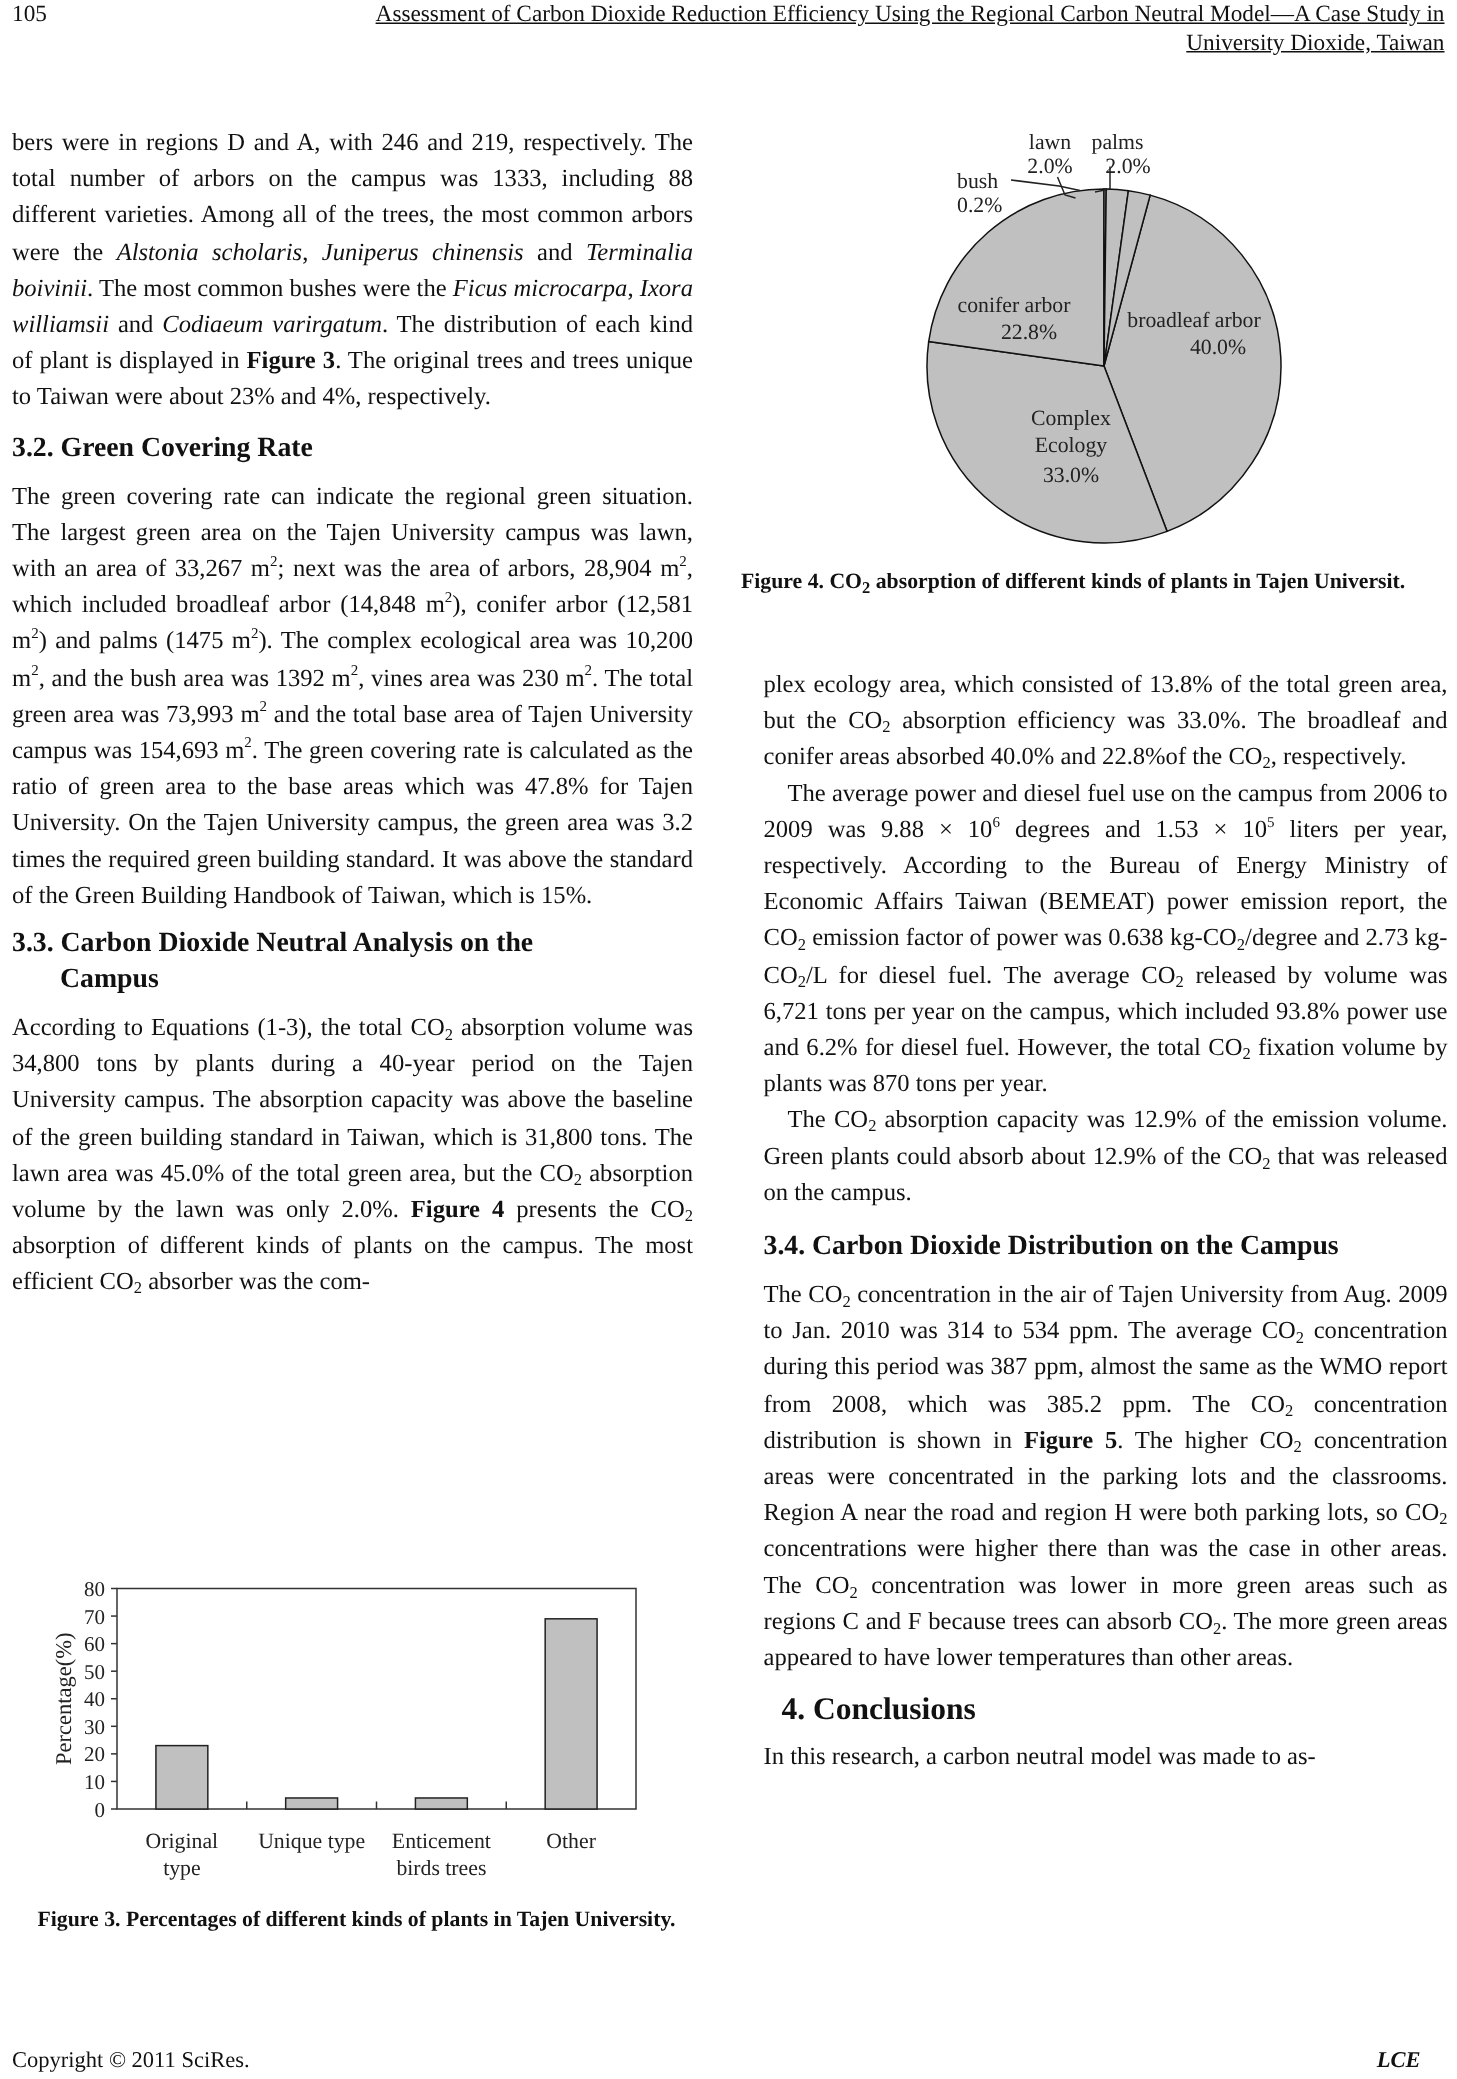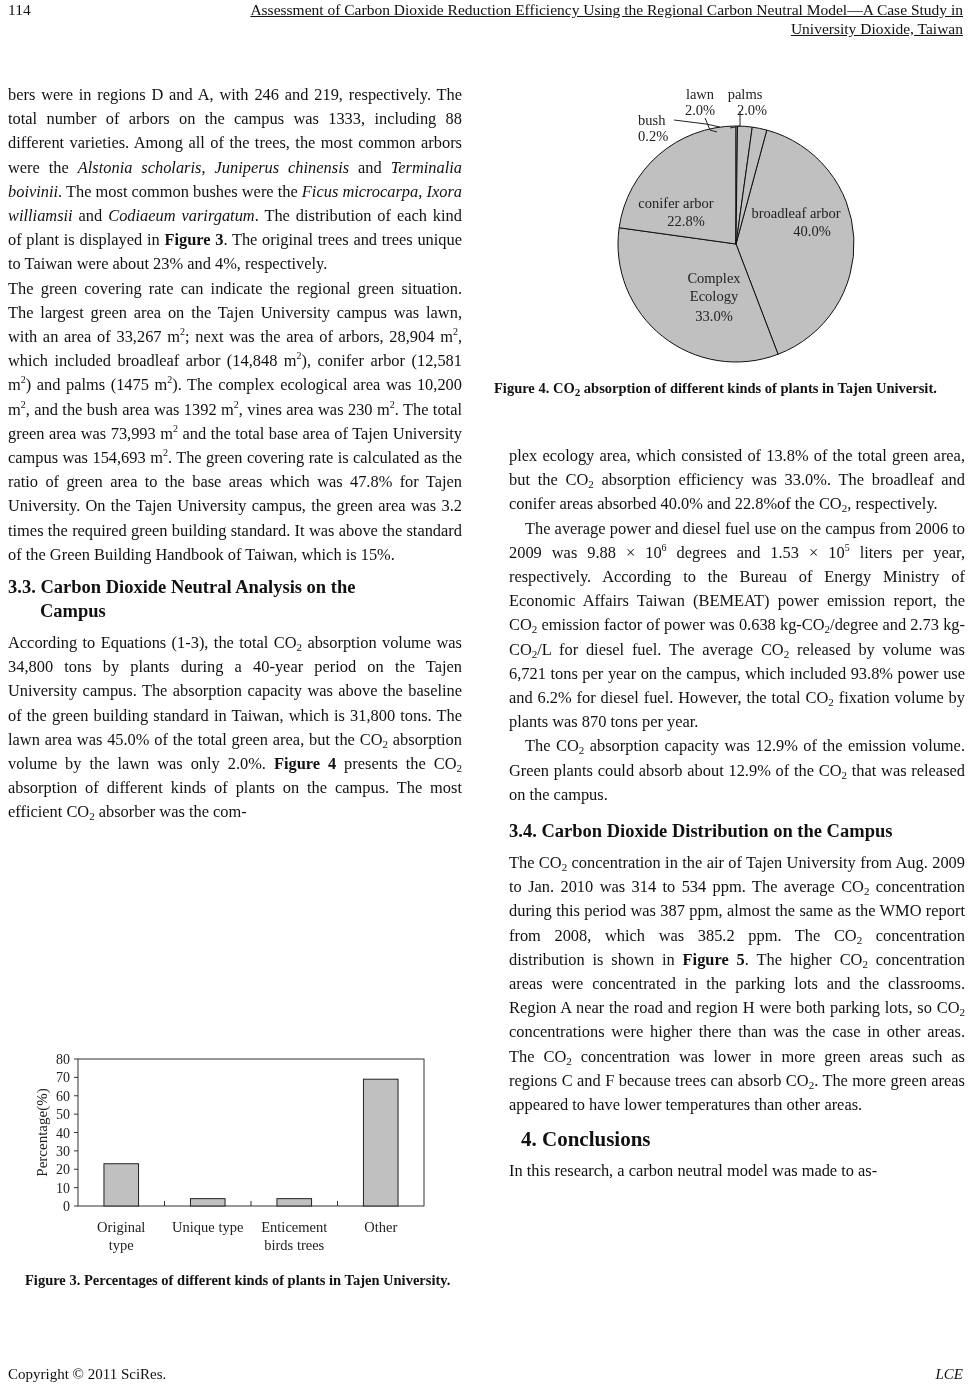--- a/index.html
+++ b/index.html
@@ -18,30 +18,31 @@
   sub { font-size:11px; vertical-align:-3px; line-height:0; }
   sup { font-size:10px; vertical-align:7px; line-height:0; }
   .cap { font-weight:bold; font-size:14.5px; line-height:20px; text-align:justify; }
   .foot { position:absolute; top:1366px; font-size:15px; }
   svg text { font-family:"Liberation Serif", "DejaVu Serif", serif; }
 </style>
 </head>
 <body>
 
 <div class="hdr">
-  <span class="pn">114</span>
+  <span class="pn">105</span>
   <div class="ttl">
     <div>Assessment of Carbon Dioxide Reduction Efficiency Using the Regional Carbon Neutral Model—A Case Study in</div>
     <div>University Dioxide, Taiwan</div>
   </div>
 </div>
 
 <div class="col left">
   <p><span>bers were in regions D and A, with 246 and 219, respectively. The total number of arbors on the campus was 1333, including 88 different varieties. Among all of the trees, the most common arbors were the </span><i>Alstonia scholaris</i><span>, </span><i>Juniperus chinensis</i><span> and </span><i>Terminalia boivinii</i><span>. The most common bushes were the </span><i>Ficus microcarpa</i><span>, </span><i>Ixora williamsii</i><span> and </span><i>Codiaeum varirgatum</i><span>. The distribution of each kind of plant is displayed in </span><b>Figure 3</b><span>. The original trees and trees unique to Taiwan were about 23% and 4%, respectively.</span></p>
 
+  <h3 style="margin-top:10px;margin-bottom:8px;">3.2. Green Covering Rate</h3>
 
   <p><span>The green covering rate can indicate the regional green situation. The largest green area on the Tajen University campus was lawn, with an area of 33,267 m</span><sup>2</sup><span>; next was the area of arbors, 28,904 m</span><sup>2</sup><span>, which included broadleaf arbor (14,848 m</span><sup>2</sup><span>), conifer arbor (12,581 m</span><sup>2</sup><span>) and palms (1475 m</span><sup>2</sup><span>). The complex ecological area was 10,200 m</span><sup>2</sup><span>, and the bush area was 1392 m</span><sup>2</sup><span>, vines area was 230 m</span><sup>2</sup><span>. The total green area was 73,993 m</span><sup>2</sup><span> and the total base area of Tajen University campus was 154,693 m</span><sup>2</sup><span>. The green covering rate is calculated as the ratio of green area to the base areas which was 47.8% for Tajen University. On the Tajen University campus, the green area was 3.2 times the required green building standard. It was above the standard of the Green Building Handbook of Taiwan, which is 15%.</span></p>
 
   <h3 style="margin-top:8px;"><span>3.3. Carbon Dioxide Neutral Analysis on the</span><br><span style="padding-left:32px;">Campus</span></h3>
 
   <p style="margin-top:8px;"><span>According to Equations (1-3), the total CO</span><sub>2</sub><span> absorption volume was 34,800 tons by plants during a 40-year period on the Tajen University campus. The absorption capacity was above the baseline of the green building standard in Taiwan, which is 31,800 tons. The lawn area was 45.0% of the total green area, but the CO</span><sub>2</sub><span> absorption volume by the lawn was only 2.0%. </span><b>Figure 4</b><span> presents the CO</span><sub>2</sub><span> absorption of different kinds of plants on the campus. The most efficient CO</span><sub>2</sub><span> absorber was the com-</span></p>
 </div>
 
 <svg id="bar-chart" style="position:absolute;left:32px;top:1046px;" width="398" height="212">
     <rect x="46" y="13" width="346" height="147" fill="none" stroke="#333" stroke-width="1"></rect>
@@ -118,13 +119,13 @@
   <h3 style="margin-top:12px;margin-bottom:8px;">3.4. Carbon Dioxide Distribution on the Campus</h3>
 
   <p><span>The CO</span><sub>2</sub><span> concentration in the air of Tajen University from Aug. 2009 to Jan. 2010 was 314 to 534 ppm. The average CO</span><sub>2</sub><span> concentration during this period was 387 ppm, almost the same as the WMO report from 2008, which was 385.2 ppm. The CO</span><sub>2</sub><span> concentration distribution is shown in </span><b>Figure 5</b><span>. The higher CO</span><sub>2</sub><span> concentration areas were concentrated in the parking lots and the classrooms. Region A near the road and region H were both parking lots, so CO</span><sub>2</sub><span> concentrations were higher there than was the case in other areas. The CO</span><sub>2</sub><span> concentration was lower in more green areas such as regions C and F because trees can absorb CO</span><sub>2</sub><span>. The more green areas appeared to have lower temperatures than other areas.</span></p>
 
   <h2 style="margin-top:10px;margin-bottom:8px;">4. Conclusions</h2>
 
   <p>In this research, a carbon neutral model was made to as-</p>
 </div>
 
 <div class="foot" style="left:8px;text-align:center;">Copyright © 2011 SciRes.</div>
-<div class="foot" style="right:8px;font-style:italic;font-weight:normal;">LCE</div>
+<div class="foot" style="right:24px;font-style:italic;font-weight:bold;">LCE</div>
 
 </body></html>

